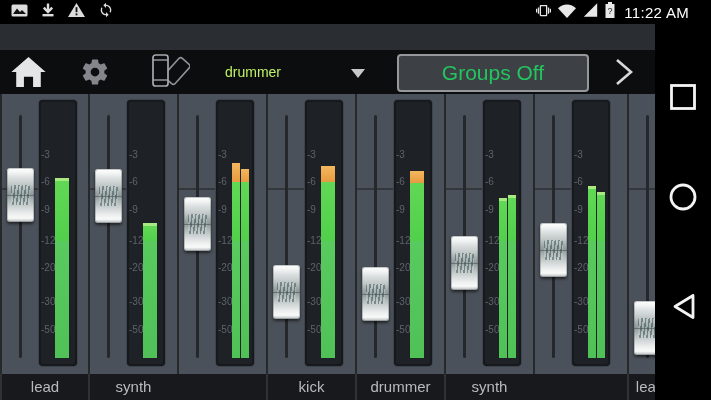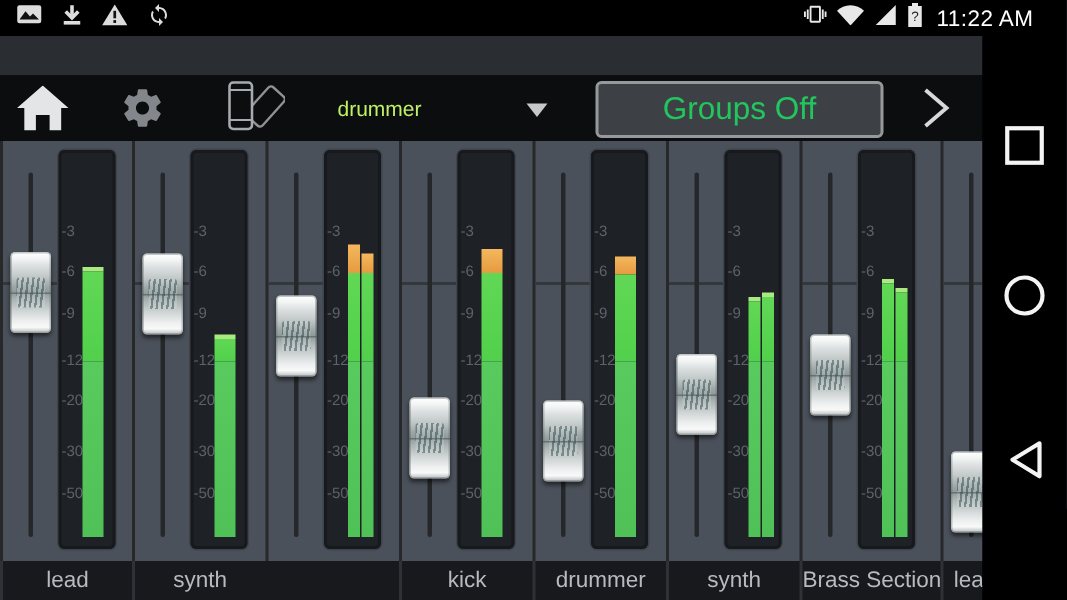--- a/index.html
+++ b/index.html
@@ -301,21 +301,20 @@
         <div class="cap" style="left: 5px; top: 207px;"></div>
       </div>
     </div>
 
   <div class="labelbar" id="labelbar">
       <div class="chlabel" style="left: 0px; width: 88px;">lead</div>
       <div class="chlabel" style="left: 88px; width: 89px;">synth</div>
       <div class="chlabel" style="left: 266px; width: 89px;">kick</div>
       <div class="chlabel" style="left: 355px; width: 89px;">drummer</div>
       <div class="chlabel" style="left: 444px; width: 89px; text-align: center;">synth</div>
-      <div class="chlabel" style="left: 533px; width: 94px;">Brass Section</div>
       <div class="chlabel" style="left: 627px; width: 44px;">lead</div>
     </div>
 
   <div class="navbar">
     <button class="nav-btn nav-recents">
       <span>
         <svg width="28" height="28" viewBox="0 0 28 28">
             <rect x="2.5" y="2.5" width="23" height="23" stroke="#f4f4f4" stroke-width="2.8" fill="none"></rect>
           </svg>
       </span>

